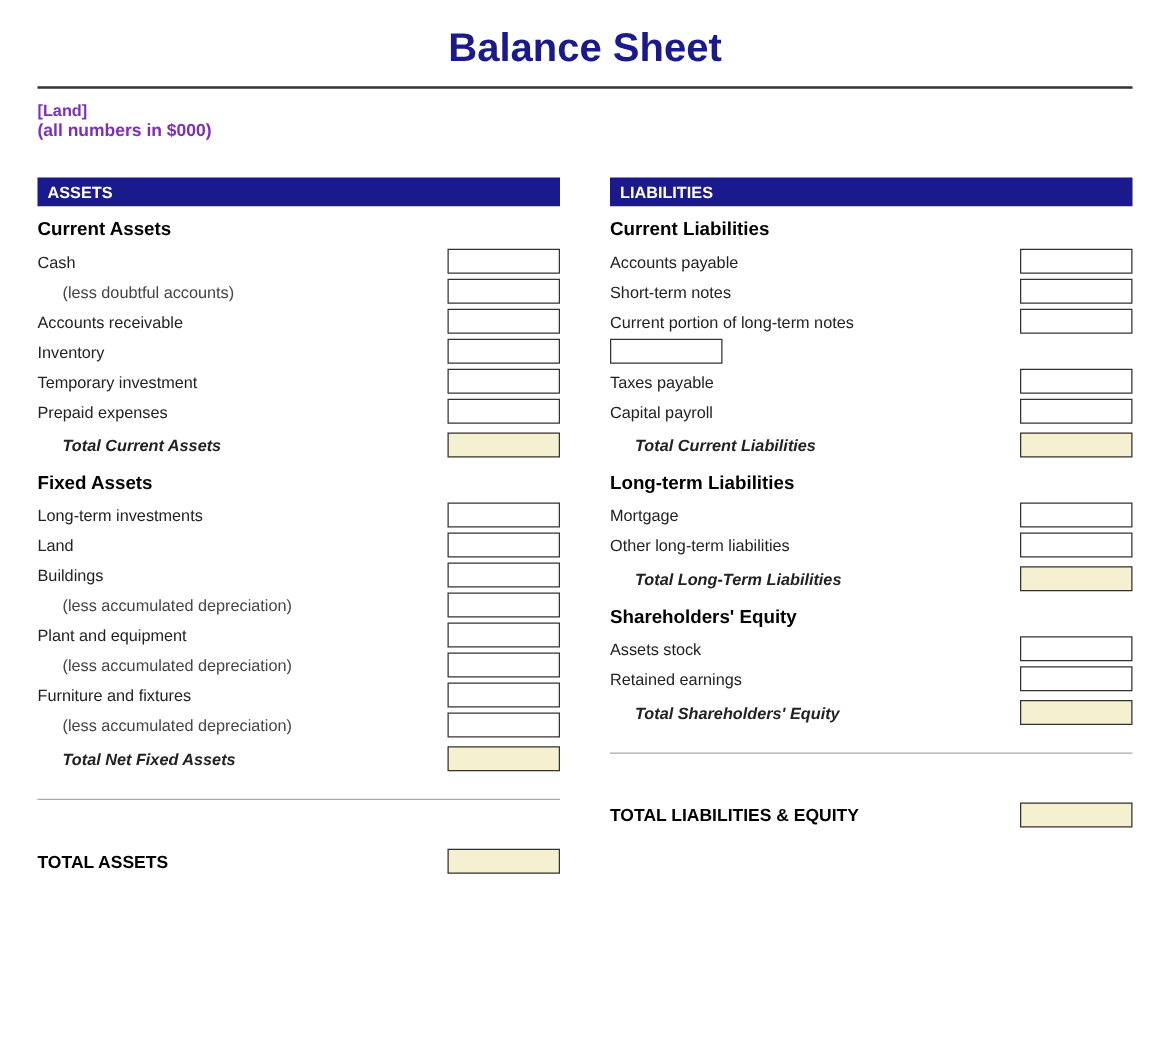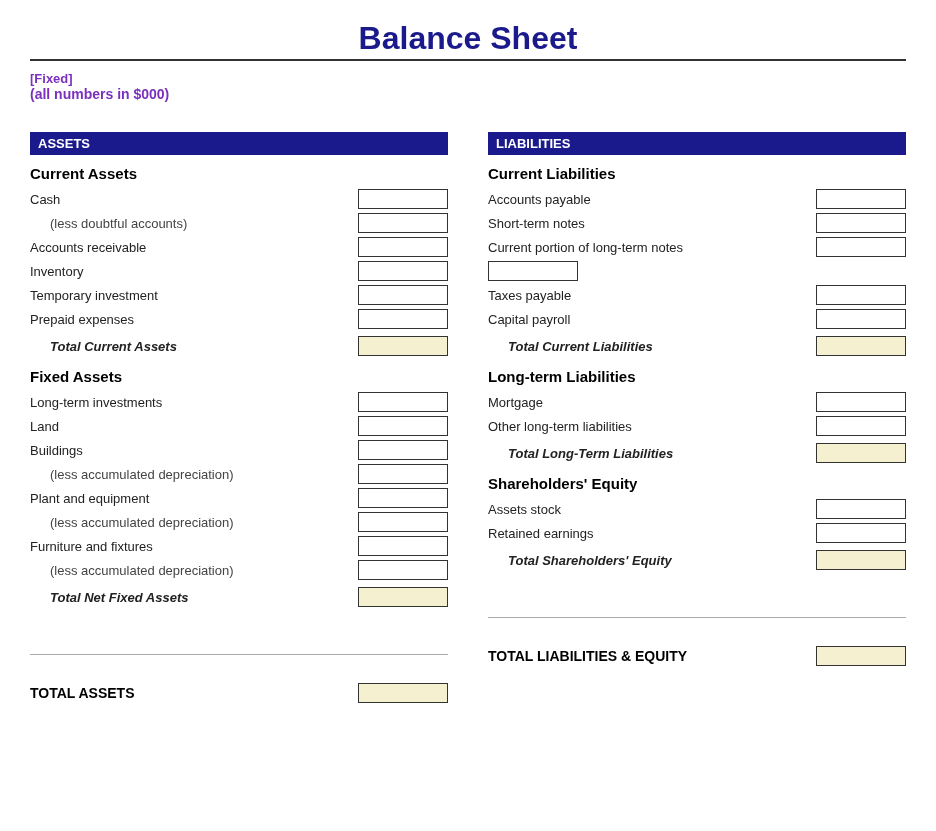--- a/index.html
+++ b/index.html
@@ -11,21 +11,21 @@
       padding: 20px 30px;
       width: 936px;
       min-height: 831px;
     }
     .page-title {
       text-align: center;
       font-size: 32px;
       font-weight: bold;
       color: #1a1a8c;
       margin-bottom: 8px;
-      padding-bottom: 2px;
+      padding-bottom: 12px;
       border-bottom: 2px solid #333;
     }
     .subtitle-block {
       margin: 10px 0 30px 0;
     }
     .subtitle-date {
       color: #7b2fbe;
       font-weight: bold;
       font-size: 13px;
     }
@@ -88,22 +88,22 @@
       justify-content: space-between;
       margin: 4px 0 10px 0;
       min-height: 24px;
     }
     .total-row .row-label {
       font-weight: bold;
       padding-left: 20px;
       font-style: italic;
     }
     .divider-bottom {
-      margin-top: 45px;
-      padding-top: 13px;
+      margin-top: 20px;
+      padding-top: 24px;
       border-top: 1px solid #aaa;
     }
     .grand-total-row {
       display: flex;
       align-items: center;
       justify-content: space-between;
       margin-top: 12px;
       min-height: 26px;
     }
     .grand-total-label {
@@ -111,21 +111,21 @@
       font-size: 14px;
       color: #000;
     }
   </style>
 </head>
 <body>
 
 <h1 class="page-title">Balance Sheet</h1>
 
 <div class="subtitle-block">
-  <div class="subtitle-date">[Fixed]</div>
+  <div class="subtitle-date">[Land]</div>
   <div class="subtitle-note">(all numbers in $000)</div>
 </div>
 
 <div class="main-grid">
 
   <div>
     <div class="section-header">ASSETS</div>
 
     <div class="section-title">Current Assets</div>
 

